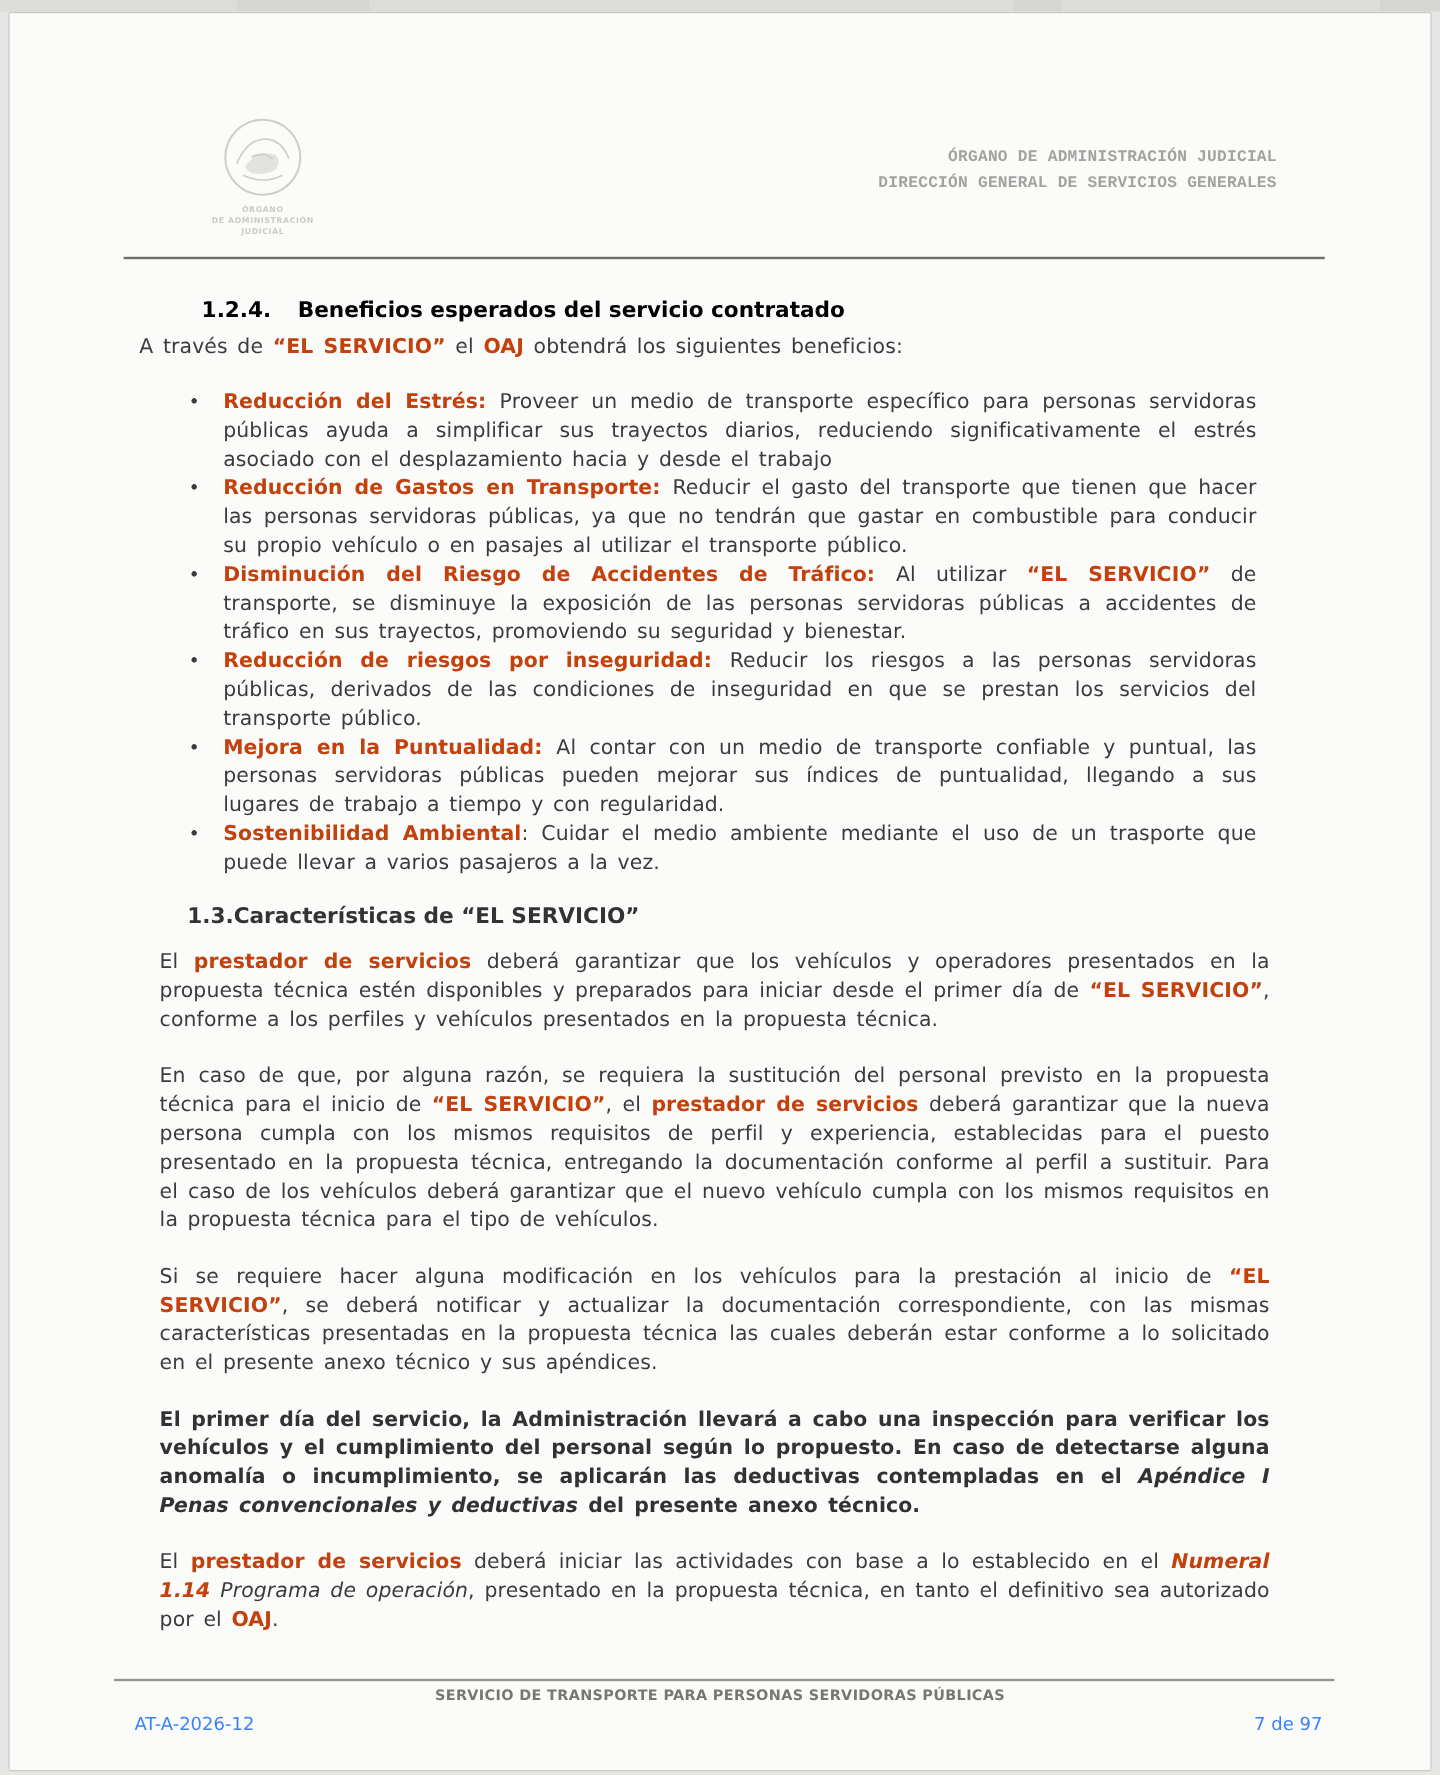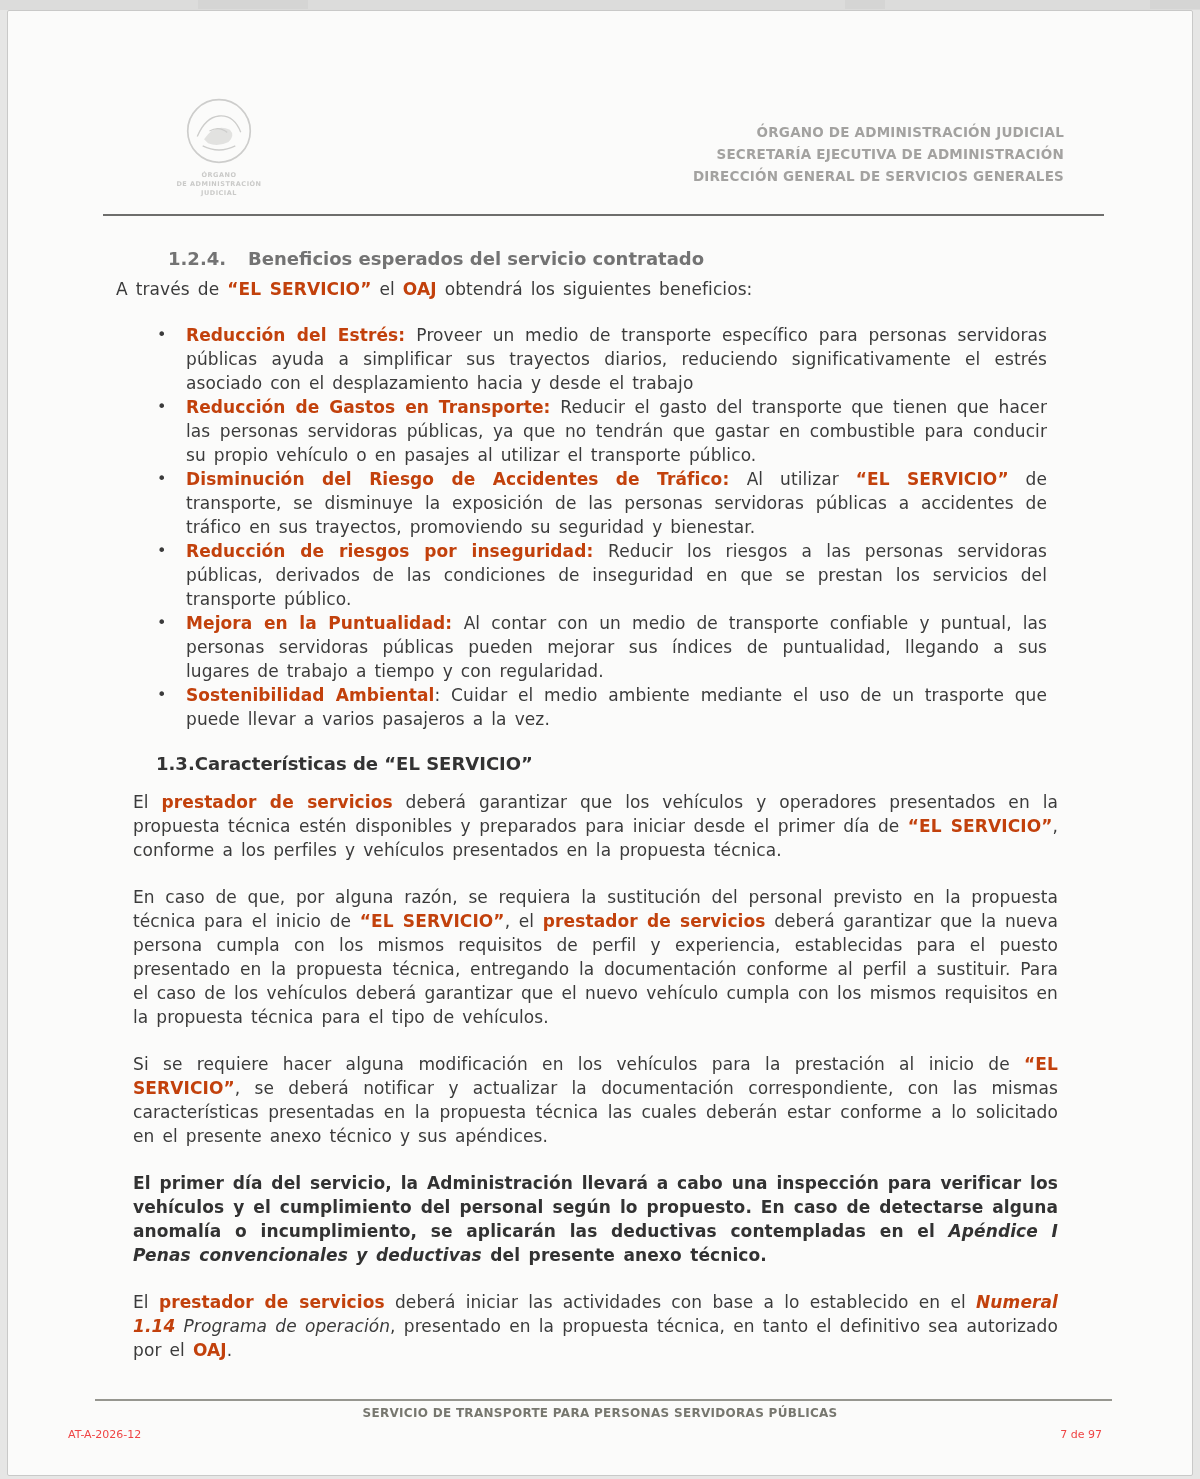--- a/index.html
+++ b/index.html
@@ -34,31 +34,31 @@
     justify-content: space-between;
     align-items: flex-start;
     padding: 86px 128px 0 146px;
   }
   .seal { width: 130px; text-align: center; opacity: .85; }
   .seal svg { display: block; margin: 0 auto 6px auto; }
   .seal-caption { font-size: 6.5px; line-height: 9px; color: #c2c2c0; letter-spacing: .5px; font-weight: bold; }
   .org { padding-top: 24px; text-align: right; }
   .org div {
     font-size: 13.5px; line-height: 22px;
-    font-weight: bold; color: #a3a2a0; letter-spacing: .2px;
+    font-weight: bold; color: #a3a2a0; letter-spacing: .2px; font-family: Liberation Mono, monospace;
   }
   .header-divider {
     height: 2px; background: #6e6e6c;
     margin: 16px 88px 0 95px;
   }
 
   
   .doc-body { padding: 0 134px 0 108px; }
 
-  .h124 { margin: 32px 0 8px 52px; font-size: 18px; font-weight: bold; color: #737373; }
+  .h124 { margin: 32px 0 8px 52px; font-size: 18px; font-weight: bold; color: #000000; }
   .h124 .num { margin-right: 22px; }
   .h13 { margin: 22px 0 16px 40px; font-size: 18px; font-weight: bold; color: #333; }
 
   p.body-text {
     font-size: 17px; line-height: 24px;
     text-align: justify;
     word-spacing: 2.5px; letter-spacing: .1px;
     margin: 0 0 23px 17px;
   }
   p.intro { margin: 0 0 22px 0; }
@@ -89,22 +89,22 @@
     height: 2px; background: #96968f;
     margin: 0 80px 0 87px;
   }
   .footer-caption {
     margin-top: 5px;
     text-align: center;
     font-size: 12px; font-weight: bold; color: #77776f; letter-spacing: .3px;
   }
   .footer-row {
     display: flex; justify-content: space-between;
-    padding: 8px 90px 0 60px;
-    font-size: 11px; color: #ef4444;
+    padding: 8px 90px 0 104px;
+    font-size: 15px; color: #3b82f6;
   }
 </style>
 </head>
 <body>
 
 <div class="top-strip">
   <div class="smudge a"></div>
   <div class="smudge b"></div>
   <div class="smudge c"></div>
 </div>
@@ -123,21 +123,20 @@
         </svg>
       </span>
       <div class="seal-caption">
         <div>ÓRGANO</div>
         <div>DE ADMINISTRACIÓN</div>
         <div>JUDICIAL</div>
       </div>
     </div>
     <div class="org">
       <div>ÓRGANO DE ADMINISTRACIÓN JUDICIAL</div>
-      <div>SECRETARÍA EJECUTIVA DE ADMINISTRACIÓN</div>
       <div>DIRECCIÓN GENERAL DE SERVICIOS GENERALES</div>
     </div>
   </div>
 
   <div class="header-divider"></div>
 
   <div class="doc-body">
 
     <div class="h124">
       <span class="num">1.2.4.</span><span>Beneficios esperados del servicio contratado</span>

